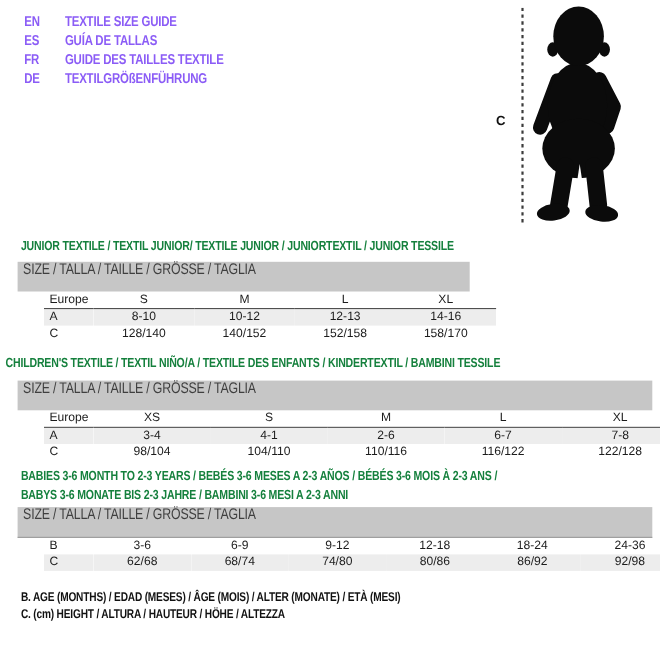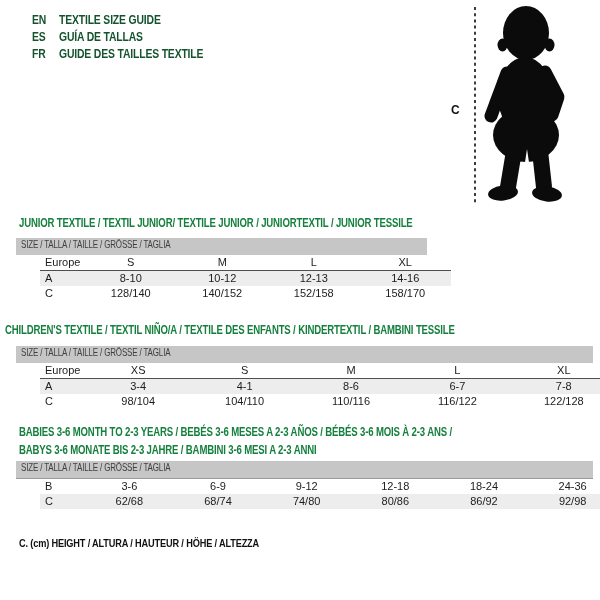--- a/index.html
+++ b/index.html
@@ -5,40 +5,40 @@
   html,body{margin:0;padding:0;}
   body{
     width:600px;height:600px;position:relative;background:#ffffff;
     font-family:"Liberation Sans", sans-serif;color:#1c1c1c;overflow:hidden;
   }
   .abs{position:absolute;}
   .cond{display:inline-block;transform:scaleX(0.8);transform-origin:0 50%;white-space:nowrap;letter-spacing:-0.2px;}
 
   
   .lang-block{left:22px;top:11px;}
-  .lang-row{display:flex;font-weight:bold;font-size:13px;line-height:17px;color:#14532d;text-align:center;}
+  .lang-row{display:flex;font-weight:bold;font-size:13px;line-height:17px;color:#8b5cf6;}
   .lang-code{width:37px;flex:0 0 37px;}
 
   
   .dashline{left:473px;top:7px;}
   .c-label{left:451px;top:103px;font-weight:bold;font-size:12px;color:#111;}
   .baby{left:479px;top:3px;}
 
   
   .tbl-title{font-weight:bold;font-size:12px;line-height:18px;color:#15803d;}
   .h1{left:19px;top:214px;}
   .h2{left:5px;top:321px;}
   .h3{left:19px;top:423px;}
 
   
   .tblwrap{background:#fff;}
   .t1{left:16px;top:238px;width:411px;}
   .t2{left:16px;top:346px;width:577px;}
   .t3{left:16px;top:461px;width:577px;}
-  .sizebar{height:17px;line-height:13px;background:#c6c6c6;color:#3f3f3f;font-size:10px;padding-left:5px;}
+  .sizebar{height:27px;line-height:13px;background:#c6c6c6;color:#3f3f3f;font-size:14px;padding-left:5px;}
   .t3 .sizebar{border-bottom:1px solid #9b9b9b;}
   table.szt{width:100%;border-collapse:collapse;table-layout:fixed;font-size:11px;color:#1c1c1c;margin-left:24px;}
   table.szt td{height:15px;line-height:15px;padding:0;text-align:center;overflow:hidden;}
   table.szt td.lab{text-align:left;padding-left:5px;}
   col.clab{width:45px;}
   tr.rhead td{border-bottom:1px solid #4f4f4f;}
   tr.stripe td{background:#ededed;}
 
   
   .footnotes{left:19px;top:536px;}
@@ -52,20 +52,24 @@
     <span class="lang-code"><span class="cond">EN</span></span>
     <span class="cond">TEXTILE SIZE GUIDE</span>
   </div>
   <div class="lang-row">
     <span class="lang-code"><span class="cond">ES</span></span>
     <span class="cond">GUÍA DE TALLAS</span>
   </div>
   <div class="lang-row">
     <span class="lang-code"><span class="cond">FR</span></span>
     <span class="cond">GUIDE DES TAILLES TEXTILE</span>
+  </div>
+  <div class="lang-row">
+    <span class="lang-code"><span class="cond">DE</span></span>
+    <span class="cond">TEXTILGRÖßENFÜHRUNG</span>
   </div>
 </div>
 
 <svg class="abs dashline" width="4" height="198">
   <line x1="2" y1="0" x2="2" y2="198" stroke="#3c3c3c" stroke-width="2" stroke-dasharray="3 3.2"></line>
 </svg>
 <span class="abs c-label">C</span>
 <svg class="abs baby" width="110" height="202" viewBox="0 0 110 202">
   <g fill="#0b0b0b" stroke="none">
     <line x1="28" y1="70" x2="12" y2="113" stroke="#0b0b0b" stroke-width="13" stroke-linecap="round"></line>
@@ -146,21 +150,21 @@
       <td>XS</td>
       <td>S</td>
       <td>M</td>
       <td>L</td>
       <td>XL</td>
     </tr>
     <tr class="stripe">
       <td class="lab">A</td>
       <td>3-4</td>
       <td>4-1</td>
-      <td>8-6</td>
+      <td>2-6</td>
       <td>6-7</td>
       <td>7-8</td>
     </tr>
     <tr>
       <td class="lab">C</td>
       <td>98/104</td>
       <td>104/110</td>
       <td>110/116</td>
       <td>116/122</td>
       <td>122/128</td>
@@ -204,14 +208,15 @@
       <td>74/80</td>
       <td>80/86</td>
       <td>86/92</td>
       <td>92/98</td>
     </tr>
   </tbody>
     </table>
 </div>
 
 <div class="abs footnotes">
+  <div class="fn-line"><span class="cond">B. AGE (MONTHS) / EDAD (MESES) / ÂGE (MOIS) / ALTER (MONATE) / ETÀ (MESI)</span></div>
   <div class="fn-line"><span class="cond">C. (cm) HEIGHT / ALTURA / HAUTEUR / HÖHE / ALTEZZA</span></div>
 </div>
 
 </body></html>

